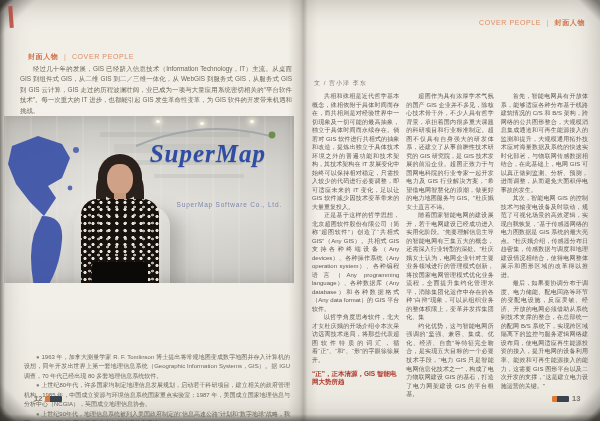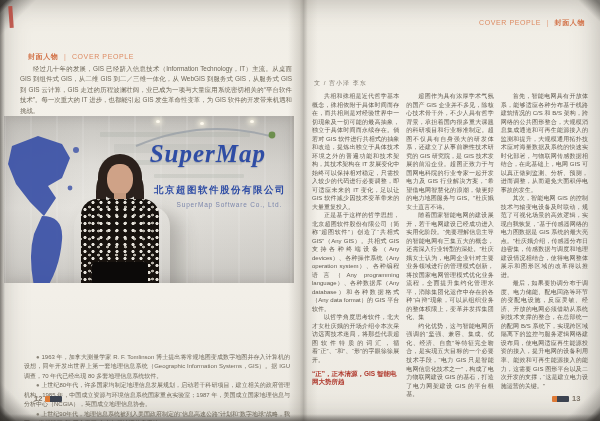--- a/index.html
+++ b/index.html
@@ -116,21 +116,20 @@
 
       <div class="light-dot" style="left:152px;top:4px;"></div>
       <div class="light-dot" style="left:196px;top:6px;"></div>
       <div class="light-dot" style="left:246px;top:4px;"></div>
 
       <svg class="swoosh" width="150" height="28" viewBox="0 0 150 28">
         <path d="M4,24 Q70,-4 138,14" fill="none" stroke="#9aa0a8" stroke-width="2" opacity="0.8"></path>
         <circle cx="140" cy="13" r="3.4" fill="#6d8f4e"></circle>
       </svg>
       <div class="supermap-logo">SuperMap</div>
-      <div class="company-cn">北京超图软件股份有限公司</div>
       <div class="company-en">SuperMap Software Co., Ltd.</div>
 
       <div class="woman">
         <div class="w-shadow"></div>
         <div class="w-hair"></div>
         <div class="w-face"></div>
         <div class="w-hairL"></div>
         <div class="w-hairR"></div>
         <div class="w-neck"></div>
         <div class="w-skirt"></div>

